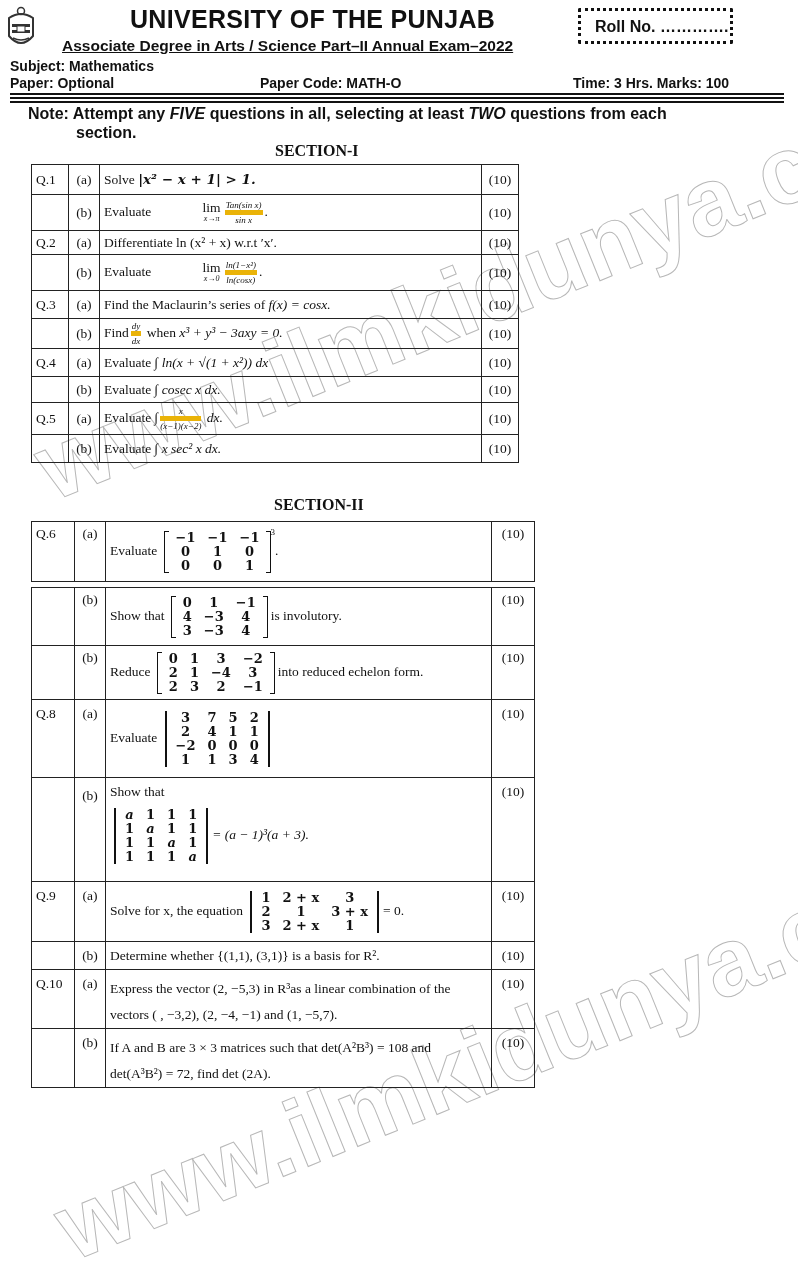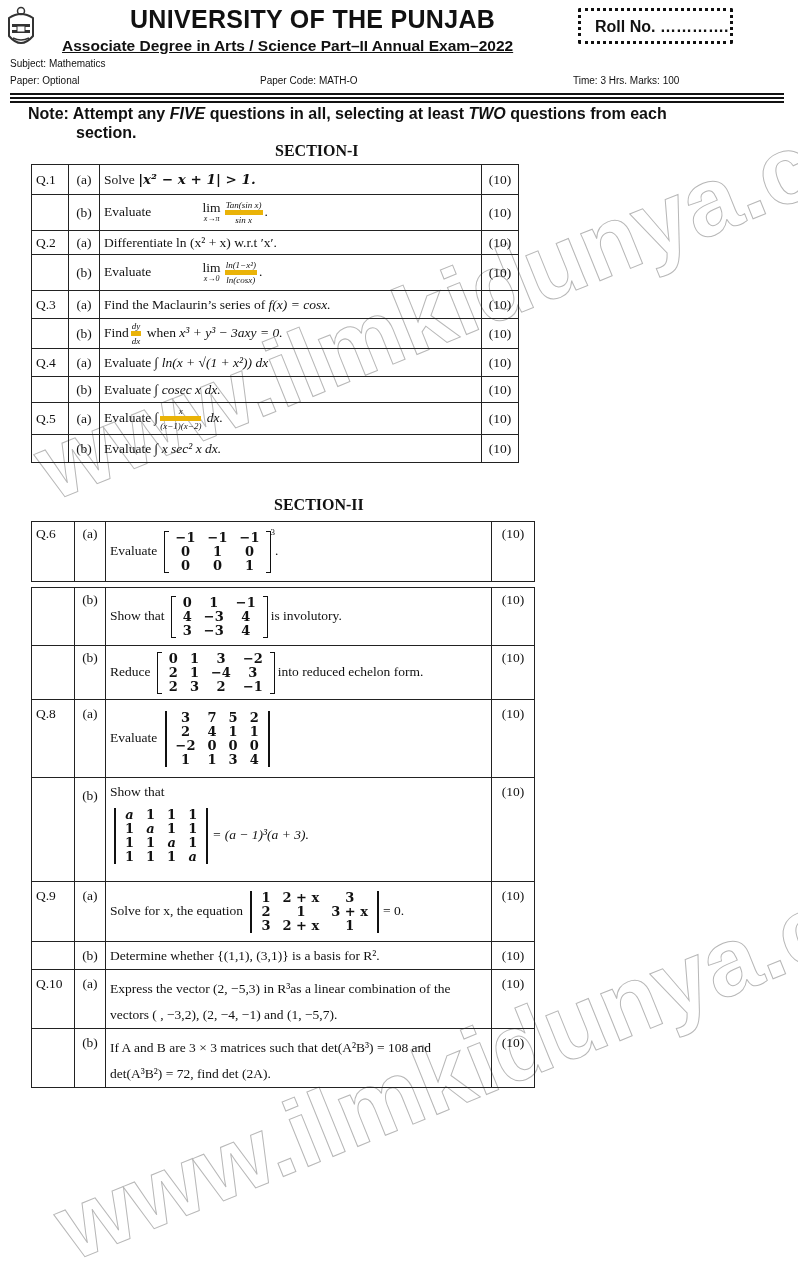--- a/index.html
+++ b/index.html
@@ -7,21 +7,21 @@
   .sans { font-family:"Liberation Sans", sans-serif; }
   .serif { font-family:"Liberation Serif", serif; }
   .abs { position:absolute; }
 
   
   .logo { left:4px; top:6px; width:34px; height:44px; }
   .title { left:130px; top:5px; font-size:25px; font-weight:bold; letter-spacing:0.3px; }
   .subtitle { left:62px; top:37px; font-size:15.5px; font-weight:bold; text-decoration:underline;text-align:right; }
   .roll { left:578px; top:8px; width:155px; height:36px; border:3px dotted #111; border-radius:2px; box-sizing:border-box; }
   .roll span { position:absolute; left:14px; top:7px; font-size:16px; font-weight:bold; }
-  .meta { font-size:10px; font-weight:normal; }
+  .meta { font-size:14px; font-weight:bold; }
   .rule { left:10px; width:774px; height:2px; background:#111; }
 
   .note { left:28px; top:104px; font-size:16px; font-weight:bold; width:720px; line-height:19px; }
   .note .ind { display:block; padding-left:48px; }
   .note em { font-style:italic; }
 
   .sec-head { font-size:16px; font-weight:bold;margin-left:42px; }
 
   table.q { position:absolute; border-collapse:collapse; font-family:"Liberation Serif", serif; font-size:13.5px; }
   table.q td { border:1.5px solid #222; padding:0 4px; vertical-align:middle; }

